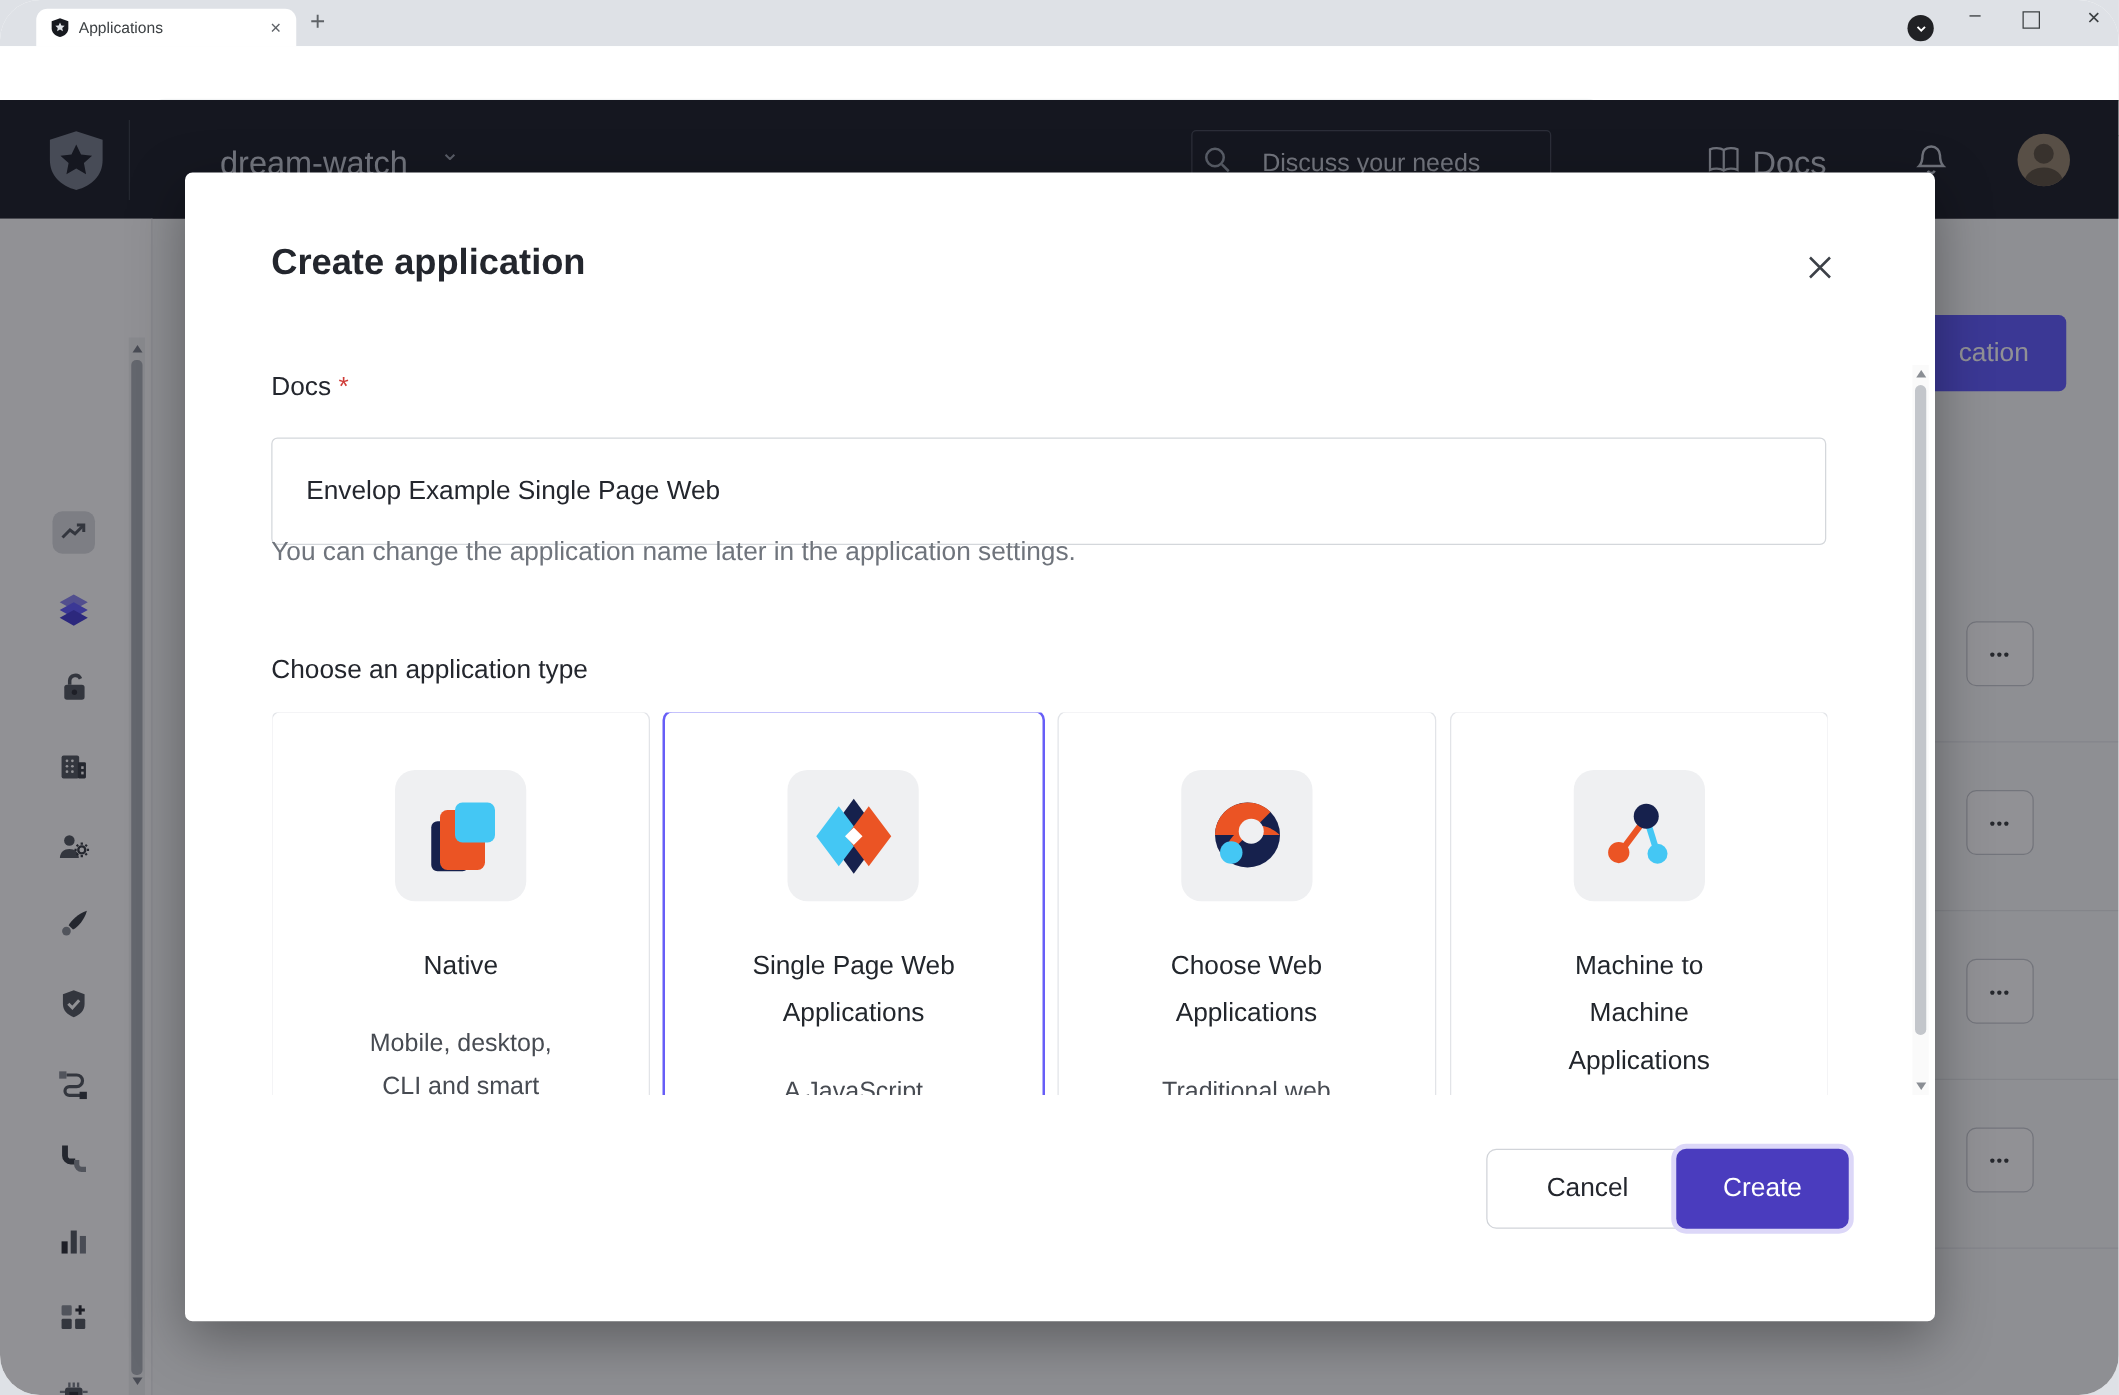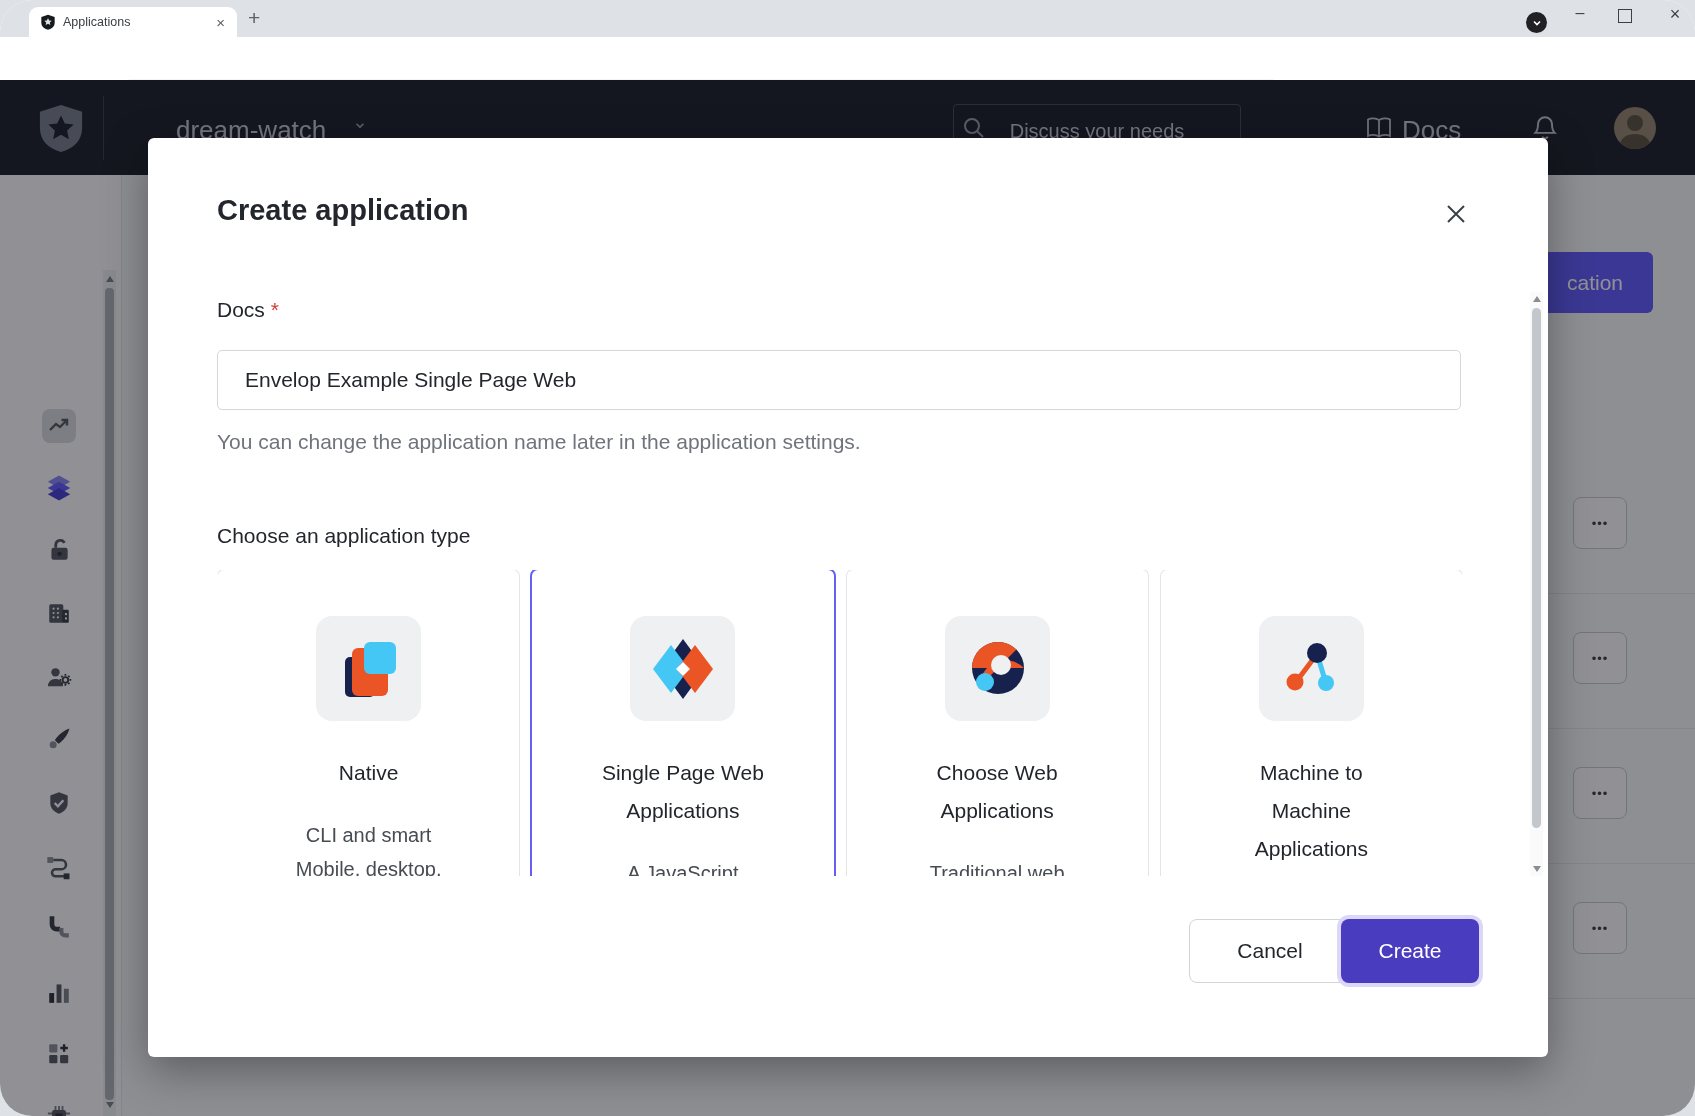--- a/index.html
+++ b/index.html
@@ -31,21 +31,21 @@
   
   .rowmenu{left:1573px;width:52px;height:50px;border:1px solid #c9ccd1;border-radius:8px;background:#fff;color:#3c4043;font-size:13px;letter-spacing:1px;display:flex;align-items:center;justify-content:center;}
   .rowdiv{left:1520px;width:175px;height:1px;background:#e7e9ec;}
   #createappbtn{left:1470px;top:172px;width:183px;height:61px;background:#635dff;border-radius:6px;color:#fff;font-size:21px;display:flex;align-items:center;justify-content:flex-end;padding-right:30px;box-sizing:border-box;}
   
   #overlay{left:0;top:80px;width:1695px;height:1036px;background:rgba(10,12,20,0.45);}
   #modal{left:148px;top:138px;width:1400px;height:919px;background:#fff;border-radius:6px;box-shadow:0 14px 44px rgba(0,0,0,0.35);}
   #mtitle{left:69px;top:56px;font-size:29px;font-weight:600;color:#23262d;}
   #mclose{left:1288px;top:56px;width:40px;height:40px;display:flex;align-items:center;justify-content:center;cursor:pointer;}
   .flabel{font-size:21px;color:#23262d;}
-  #nameinput{left:69px;top:212px;width:1244px;height:60px;border:1px solid #d4d7db;border-radius:5px;font-size:21px;color:#23262d;padding:0 27px;box-sizing:border-box;font-family:"Liberation Sans",sans-serif;}
+  #nameinput{left:69px;top:212px;width:1244px;height:86px;border:1px solid #d4d7db;border-radius:5px;font-size:21px;color:#23262d;padding:0 27px;box-sizing:border-box;font-family:"Liberation Sans",sans-serif;}
   #helper{left:69px;top:292px;font-size:21px;color:#6f747c;}
   #cardsclip{left:70px;top:432px;width:1244px;height:306px;overflow:hidden;display:flex;gap:13px;}
   .card{flex:1;background:#fff;border-radius:6px;box-shadow:0 0 0 1px #e2e4e8;height:400px;text-align:center;}
   .card.sel{box-shadow:0 0 0 2px #675ef7;}
   .icotile{width:105px;height:105px;background:#eff0f2;border-radius:16px;margin:46px auto 0;display:flex;align-items:center;justify-content:center;}
   .ctitle{margin-top:33px;font-size:21px;line-height:38px;color:#22262c;}
   .cdesc{margin-top:26px;font-size:20px;line-height:34px;color:#474b52;}
   
   #msb{left:1382px;top:154px;width:13px;height:584px;background:#fafafa;}
   .arr{width:0;height:0;left:3px;}
@@ -333,22 +333,22 @@
       <div class="card">
         <div class="icotile">
           <svg width="64" height="64" viewBox="0 0 64 64">
             <rect x="8" y="20" width="30" height="40" rx="5" fill="#16214d"></rect>
             <rect x="15" y="11" width="36" height="48" rx="6" fill="#eb5424"></rect>
             <rect x="27" y="5" width="32" height="32" rx="6" fill="#44c7f4"></rect>
           </svg>
         </div>
         <div class="ctitle"><span>Native</span></div>
         <div class="cdesc">
+            <div>Mobile, desktop,</div>
             <div>CLI and smart</div>
-            <div>Mobile, desktop,</div>
           </div>
       </div>
 
       <div class="card sel">
         <div class="icotile">
           <svg width="64" height="64" viewBox="0 0 64 64">
             <polygon points="32,2 54,32 32,62 10,32" fill="#16214d"></polygon>
             <polygon points="20,8 38,32 20,56 2,32" fill="#44c7f4"></polygon>
             <polygon points="44,8 62,32 44,56 26,32" fill="#eb5424"></polygon>
             <polygon points="32,25 39,32 32,39 25,32" fill="#ffffff"></polygon>

